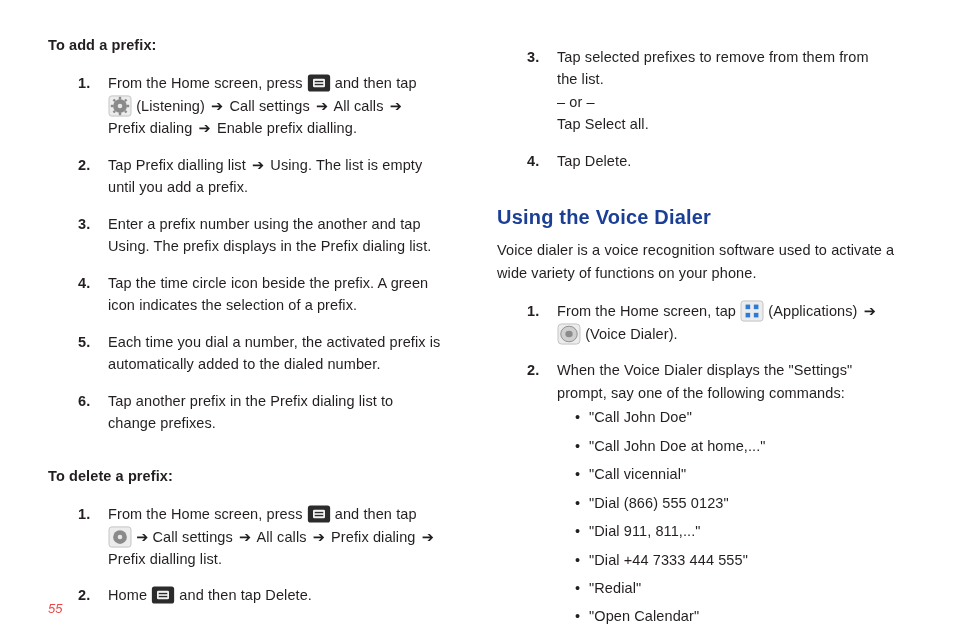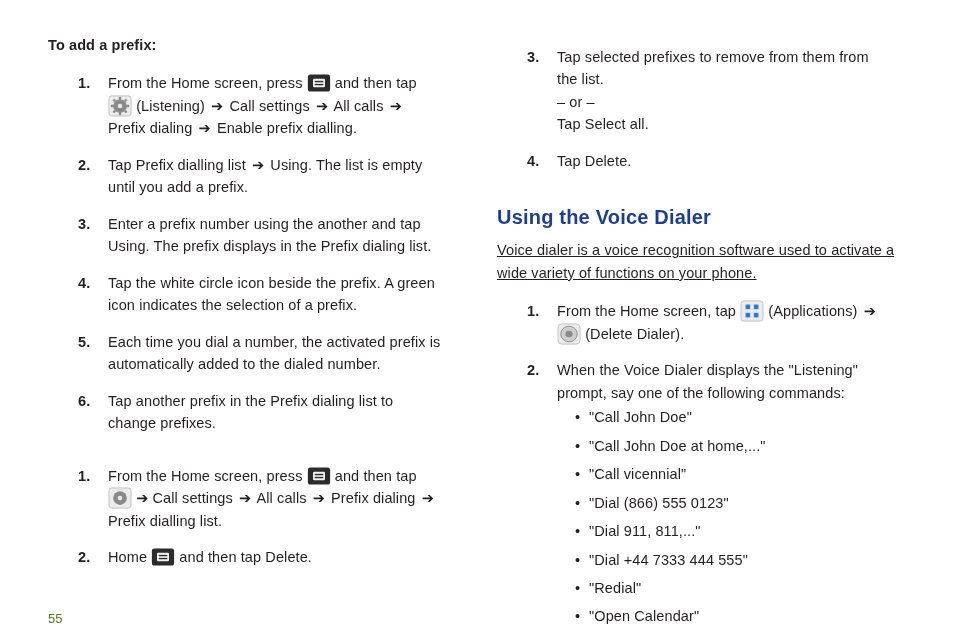--- a/index.html
+++ b/index.html
@@ -73,35 +73,35 @@
     content: "•";
     position: absolute;
     left: 0;
     top: 0;
   }
   .b { font-weight: 400; }
   .arrow { font-weight: 400; margin: 0 2px; }
   .page-number {
     position: absolute;
     left: 48px;
-    bottom: 10px;
+    bottom: 20px;
     font-size: 13px;
-    color: #4d7c0f;
+    color: #ef4444;
+    font-style: italic;
   }
   
   .ico {
     display: inline-block;
     vertical-align: -6px;
     width: 24px;
     height: 22px;
   }
   .ico svg { width: 100%; height: 100%; }
   p.intro {
     margin: 4px 0 10px 0;
-    text-decoration: underline;
   }
 </style>
 </head>
 <body>
 
 <div class="page">
   <div class="cols">
 
     <div class="col">
       <div class="h-sub">To add a prefix:</div>
@@ -142,32 +142,33 @@
 
         <li>
           <span>Tap </span><span class="b">Prefix dialling list </span><span class="arrow">➔</span><span class="b"> Using</span><span>. The list is empty until you add a prefix.</span>
         </li>
 
         <li>
           <span>Enter a prefix number using the another and tap </span><span class="b">Using</span><span>. The prefix displays in the Prefix dialing list.</span>
         </li>
 
         <li>
-          <span>Tap the </span><span class="b">white circle</span><span> icon beside the prefix. A green icon indicates the selection of a prefix.</span>
+          <span>Tap the </span><span class="b">time circle</span><span> icon beside the prefix. A green icon indicates the selection of a prefix.</span>
         </li>
 
         <li>
           <span>Each time you dial a number, the activated prefix is automatically added to the dialed number.</span>
         </li>
 
         <li>
           <span>Tap another prefix in the Prefix dialing list to change prefixes.</span>
         </li>
       </ol>
 
+      <div class="h-sub">To delete a prefix:</div>
 
       <ol class="steps">
         <li>
           <span>From the Home screen, press </span>
           <span class="ico">
             <svg viewBox="0 0 28 24">
                 <rect x="1" y="2" width="26" height="20" rx="3" fill="#2b2b2b"></rect>
                 <rect x="7" y="7" width="14" height="10" rx="1.5" fill="#f2f2f2"></rect>
                 <rect x="9" y="9.5" width="10" height="1.6" fill="#2b2b2b"></rect>
                 <rect x="9" y="13" width="10" height="1.6" fill="#2b2b2b"></rect>
@@ -228,24 +229,24 @@
               </svg>
           </span>
           <span>  (</span><span class="b">Applications</span><span>) </span><span class="arrow">➔</span><span>  </span>
           <span class="ico">
             <svg viewBox="0 0 26 24">
                 <rect x="1" y="1" width="24" height="22" rx="4" fill="#ececec" stroke="#bfbfbf"></rect>
                 <ellipse cx="13" cy="12" rx="9" ry="8.5" fill="#cfcfcf" stroke="#8b8b8b"></ellipse>
                 <ellipse cx="13" cy="12" rx="4" ry="3.5" fill="#8b8b8b"></ellipse>
               </svg>
           </span>
-          <span> (</span><span class="b">Delete Dialer</span><span>).</span>
-        </li>
-        <li>
-          <span>When the Voice Dialer displays the "Listening" prompt, say one of the following commands:</span>
+          <span> (</span><span class="b">Voice Dialer</span><span>).</span>
+        </li>
+        <li>
+          <span>When the Voice Dialer displays the "Settings" prompt, say one of the following commands:</span>
           <ul class="bullets">
             <li><span>"Call John Doe"</span></li>
             <li><span>"Call John Doe at home,..."</span></li>
             <li><span>"Call vicennial"</span></li>
             <li><span>"Dial (866) 555 0123"</span></li>
             <li><span>"Dial 911, 811,..."</span></li>
             <li><span>"Dial +44 7333 444 555"</span></li>
             <li><span>"Redial"</span></li>
             <li><span>"Open Calendar"</span></li>
           </ul>

